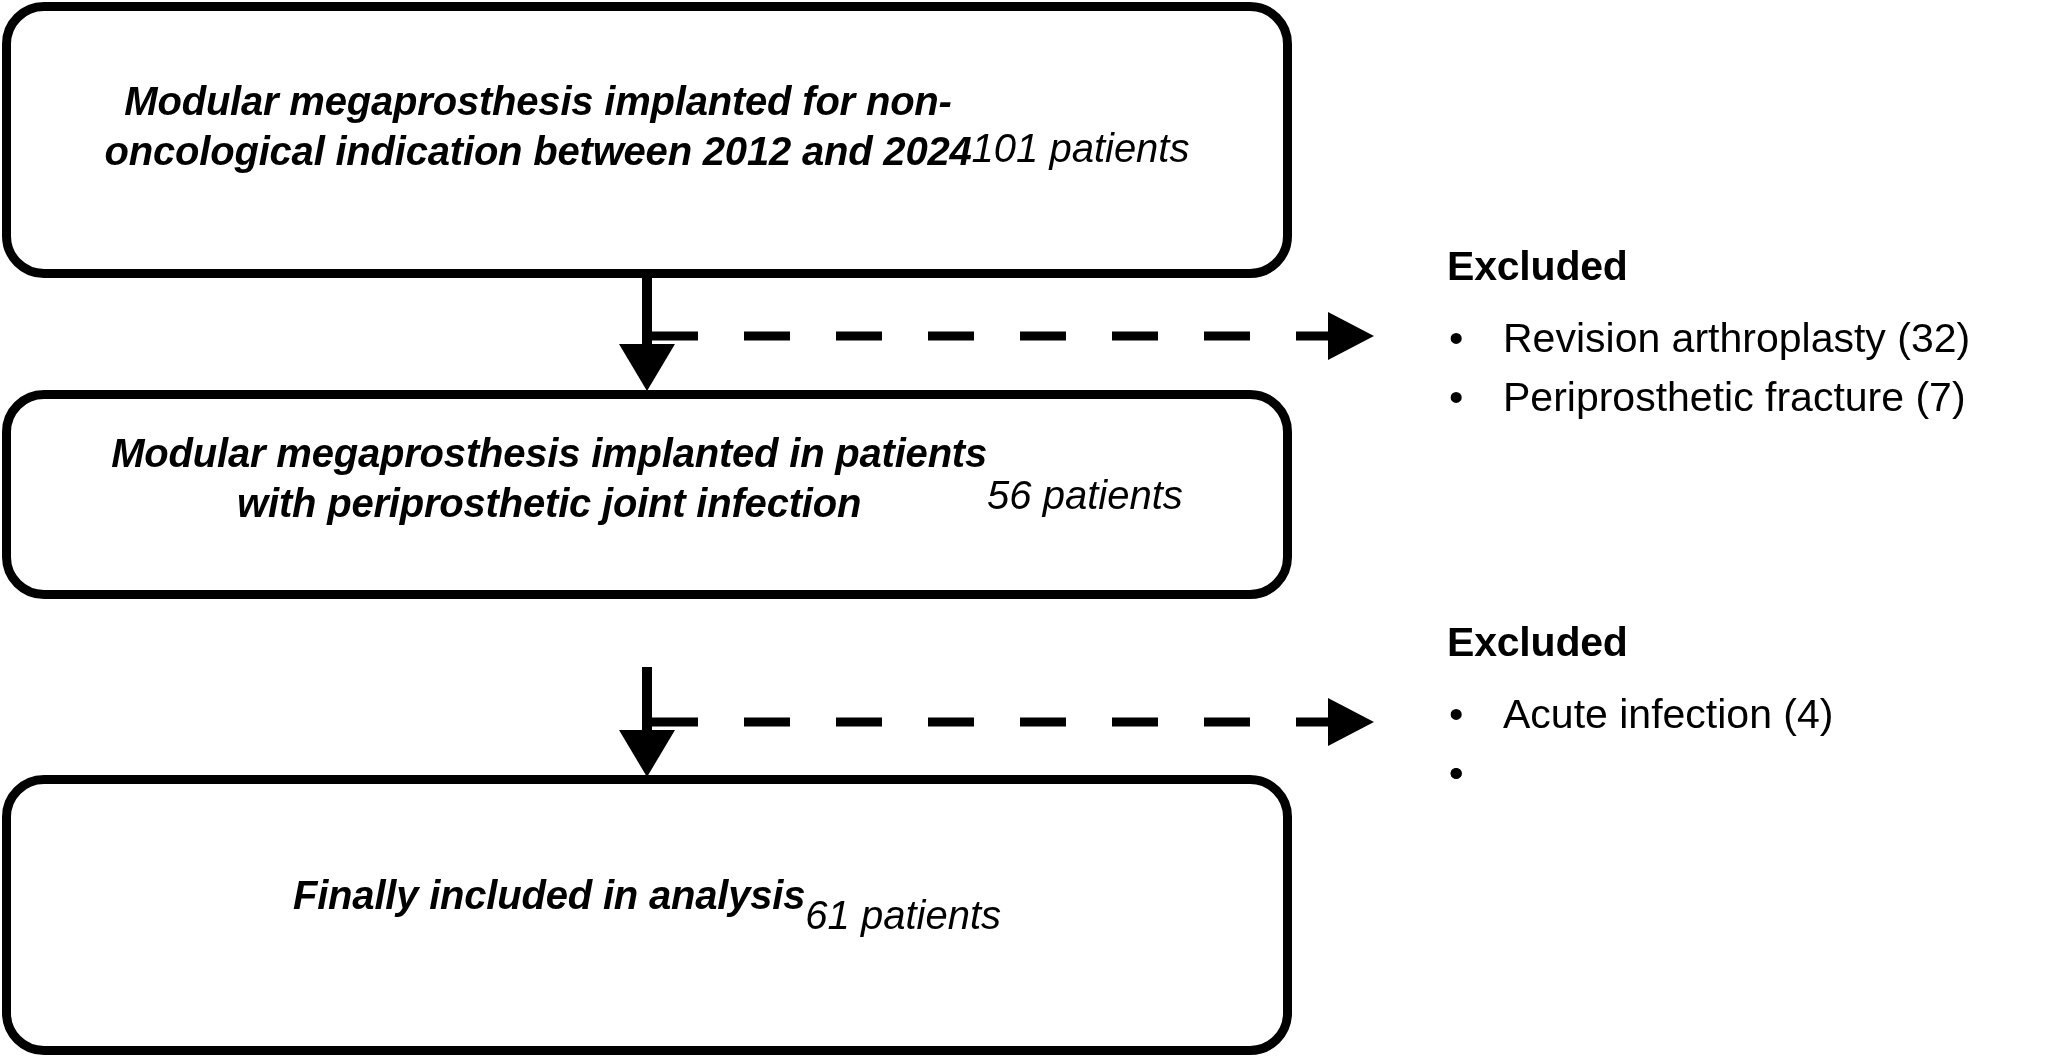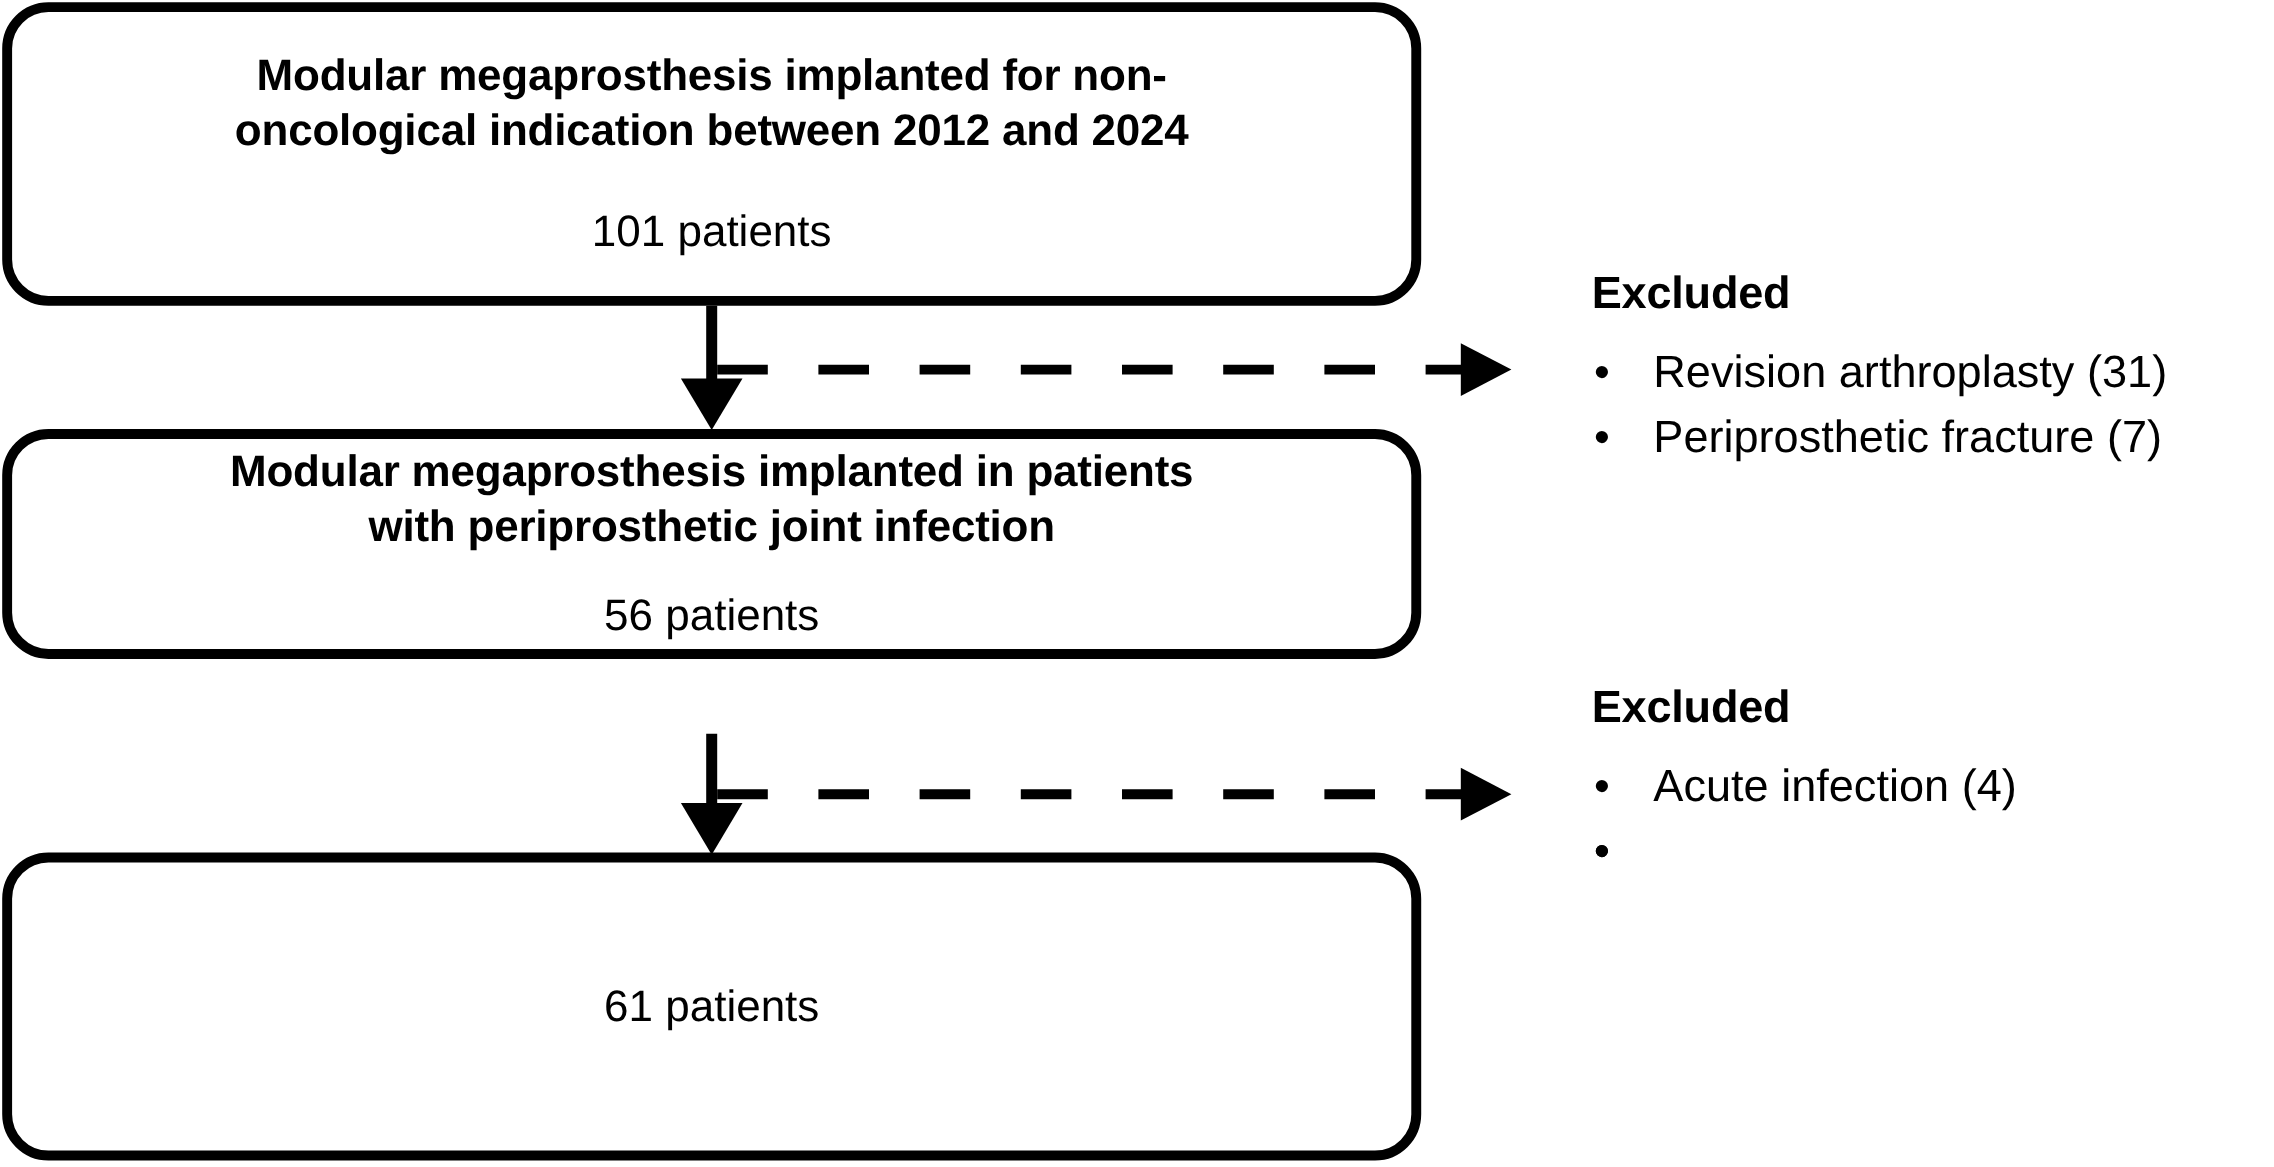--- a/index.html
+++ b/index.html
@@ -25,24 +25,25 @@
   }
 
   
   .flow-box {
     position: absolute;
     box-sizing: border-box;
     border: 9px solid #000000;
     border-radius: 42px;
     background: #ffffff;
     display: flex;
-    flex-direction: column;
+    flex-direction: row;
     align-items: center;
     justify-content: center;
     text-align: center;
+    font-style: italic;
   }
 
   #box-1 { left: 2px;  top: 2px;   width: 1290px; height: 276px; }
   #box-2 { left: 2px;  top: 390px; width: 1290px; height: 209px; }
   #box-3 { left: 2px;  top: 775px; width: 1290px; height: 280px; }
 
   .box-title {
     font-weight: bold;
     font-size: 40px;
     line-height: 1.24;
@@ -143,29 +144,30 @@
     <div class="box-count">101 patients</div>
   </div>
 
   <div class="flow-box" id="box-2">
     <div class="box-title">Modular megaprosthesis implanted in patients
 with periprosthetic joint infection</div>
     <div class="box-count">56 patients</div>
   </div>
 
   <div class="flow-box" id="box-3">
+    <div class="box-title">Finally included in analysis</div>
     <div class="box-count">61 patients</div>
   </div>
 
   <div class="excl-block" id="excluded-1">
     <div class="excl-heading">Excluded</div>
     <ul class="excl-list">
       <li class="excl-item">
         <span class="excl-bullet">•</span>
-        <span>Revision arthroplasty (31)</span>
+        <span>Revision arthroplasty (32)</span>
       </li>
       <li class="excl-item">
         <span class="excl-bullet">•</span>
         <span>Periprosthetic fracture (7)</span>
       </li>
     </ul>
   </div>
 
   <div class="excl-block" id="excluded-2">
     <div class="excl-heading">Excluded</div>

